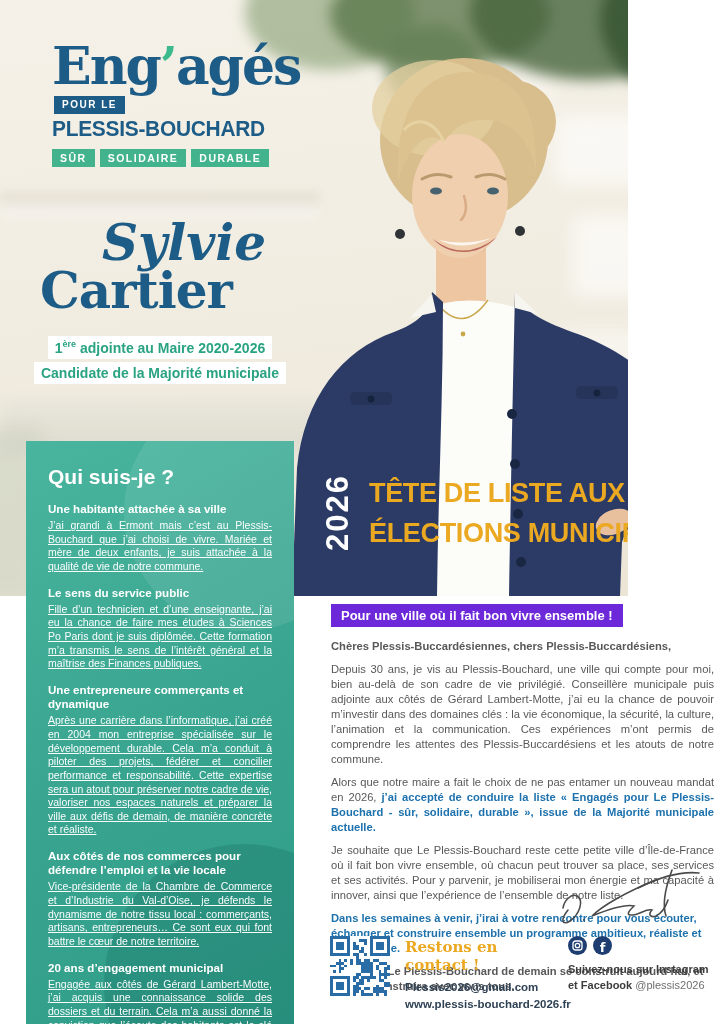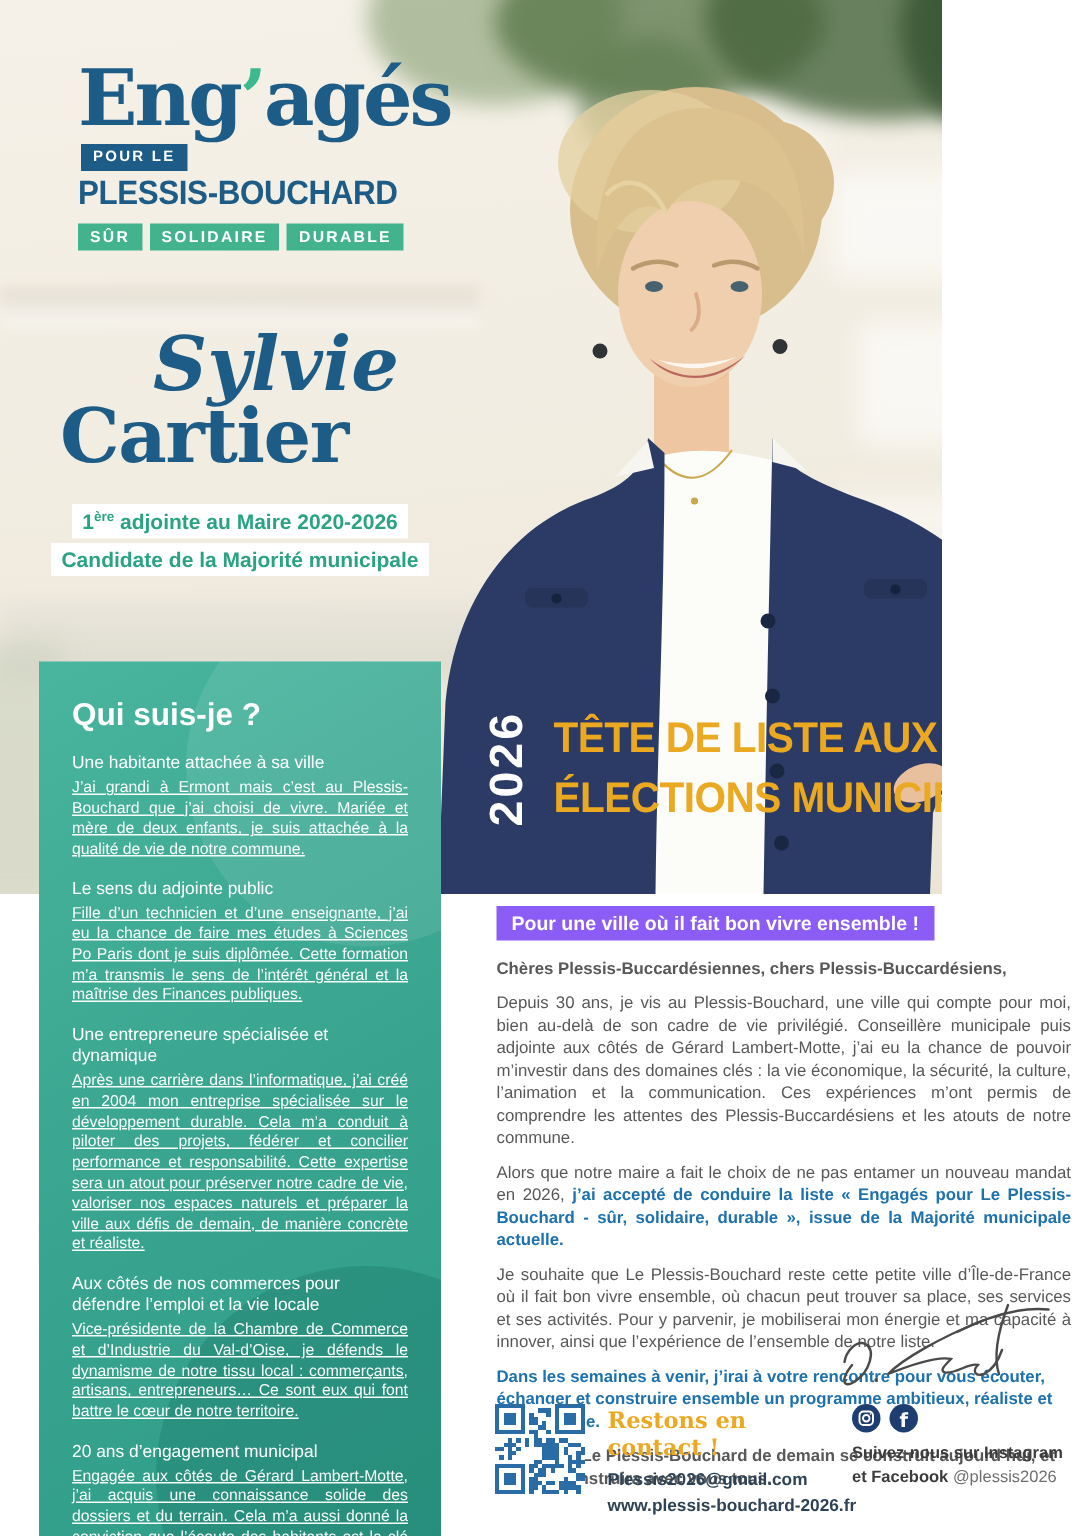--- a/index.html
+++ b/index.html
@@ -47,25 +47,25 @@
   
   .sidebar{position:absolute;left:26px;top:441px;width:268px;bottom:0;box-sizing:border-box;
            padding:24px 22px 20px;color:#fff;overflow:hidden;
            background:linear-gradient(150deg,#49b59e 0%,#38a48f 55%,#2f9d89 100%);}
   .sidebar::before{content:"";position:absolute;right:-70px;top:-50px;width:240px;height:240px;
                    border-radius:50%;background:rgba(255,255,255,.09);}
   .sidebar::after{content:"";position:absolute;right:-90px;bottom:-100px;width:280px;height:280px;
                   border-radius:50%;background:rgba(20,105,92,.28);}
   .sb-inner{position:relative;z-index:2;}
   .sb-title{font-size:21px;font-weight:700;margin:0 0 13px;}
-  .sb-h{font-size:11.6px;font-weight:400;line-height:1.22;margin:12px 0 3px;}
+  .sb-h{font-size:11.6px;font-weight:700;line-height:1.22;margin:12px 0 3px;}
   .sb-p{font-size:10.5px;line-height:1.3;margin:0 0 11px;color:rgba(255,255,255,.97);text-align:justify;text-decoration:underline;}
   
   .letter{position:absolute;left:331px;top:604px;width:383px;}
-  .banner{display:inline-block;background:#8b5cf6;color:#fff;font-weight:700;font-size:13px;
+  .banner{display:inline-block;background:#6d28d9;color:#fff;font-weight:700;font-size:13px;
           line-height:1;padding:5px 10px;}
   .para{font-size:11.2px;line-height:1.34;color:#58585a;text-align:justify;margin:8px 0 0;}
   .para.left{text-align:left;font-weight:bold;}
   .blue{color:#1d71ad;font-weight:700;}
   .signature{position:absolute;left:552px;top:856px;width:150px;height:80px;}
   
   .footer{position:absolute;left:330px;top:936px;width:384px;display:flex;align-items:flex-start;}
   .qr{width:60px;height:60px;flex:none;}
   .contact{margin-left:15px;width:151px;}
   .c-title{font-family:"DejaVu Serif",serif;font-weight:700;color:#eba821;font-size:15px;margin:2px 0 5px;}
@@ -179,24 +179,24 @@
     </div>
   </div>
 
   <div class="sidebar">
     <div class="sb-inner">
       <h2 class="sb-title">Qui suis-je ?</h2>
 
       <h3 class="sb-h">Une habitante attachée à sa ville</h3>
       <p class="sb-p">J’ai grandi à Ermont mais c’est au Plessis-Bouchard que j’ai choisi de vivre. Mariée et mère de deux enfants, je suis attachée à la qualité de vie de notre commune.</p>
 
-      <h3 class="sb-h">Le sens du adjointe public</h3>
+      <h3 class="sb-h">Le sens du service public</h3>
       <p class="sb-p">Fille d’un technicien et d’une enseignante, j’ai eu la chance de faire mes études à Sciences Po Paris dont je suis diplômée. Cette formation m’a transmis le sens de l’intérêt général et la maîtrise des Finances publiques.</p>
 
-      <h3 class="sb-h">Une entrepreneure spécialisée et dynamique</h3>
+      <h3 class="sb-h">Une entrepreneure commerçants et dynamique</h3>
       <p class="sb-p">Après une carrière dans l’informatique, j’ai créé en 2004 mon entreprise spécialisée sur le développement durable. Cela m’a conduit à piloter des projets, fédérer et concilier performance et responsabilité. Cette expertise sera un atout pour préserver notre cadre de vie, valoriser nos espaces naturels et préparer la ville aux défis de demain, de manière concrète et réaliste.</p>
 
       <h3 class="sb-h">Aux côtés de nos commerces pour défendre l’emploi et la vie locale</h3>
       <p class="sb-p">Vice-présidente de la Chambre de Commerce et d’Industrie du Val-d’Oise, je défends le dynamisme de notre tissu local : commerçants, artisans, entrepreneurs… Ce sont eux qui font battre le cœur de notre territoire.</p>
 
       <h3 class="sb-h">20 ans d’engagement municipal</h3>
       <p class="sb-p">Engagée aux côtés de Gérard Lambert-Motte, j’ai acquis une connaissance solide des dossiers et du terrain. Cela m’a aussi donné la conviction que l’écoute des habitants est la clé d’une action juste et efficace.</p>
     </div>
   </div>
 

